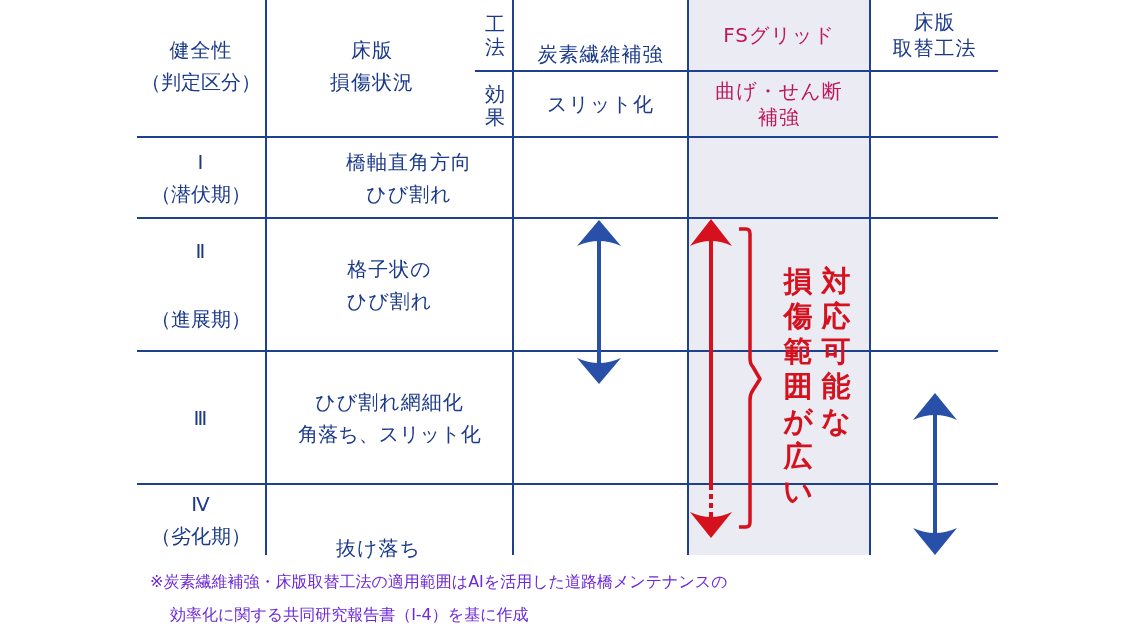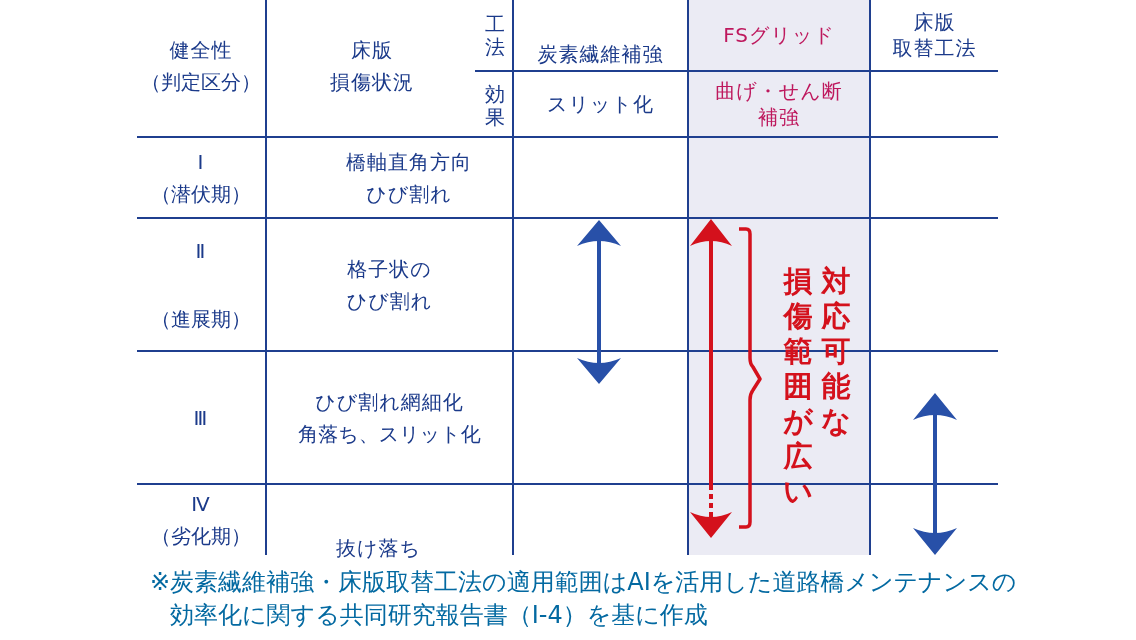--- a/index.html
+++ b/index.html
@@ -19,21 +19,21 @@
   .cell.red { color: #be185d; }
   .vert {
     position: absolute; color: #1b3a8a; font-size: 20px; line-height: 23px;
     display: flex; flex-direction: column; align-items: center; justify-content: center;
   }
   .vertred {
     position: absolute; color: #d4111c; font-size: 29px; font-weight: bold;
     line-height: 35px; display: flex; flex-direction: column; align-items: center;
   }
   .note {
-    position: absolute; left: 150px; color: #0369a1; font-size: 24px; line-height: 30px;
+    position: absolute; left: 150px; color: #6d28d9; font-size: 16px; line-height: 30px;
     white-space: nowrap; letter-spacing: 0px;
   }
   svg { position: absolute; left: 0; top: 0; }
 </style>
 </head>
 <body>
 
 <div class="stage">
 
   <div class="shade" style="left:688px; top:0; width:182px; height:555px;"></div>

